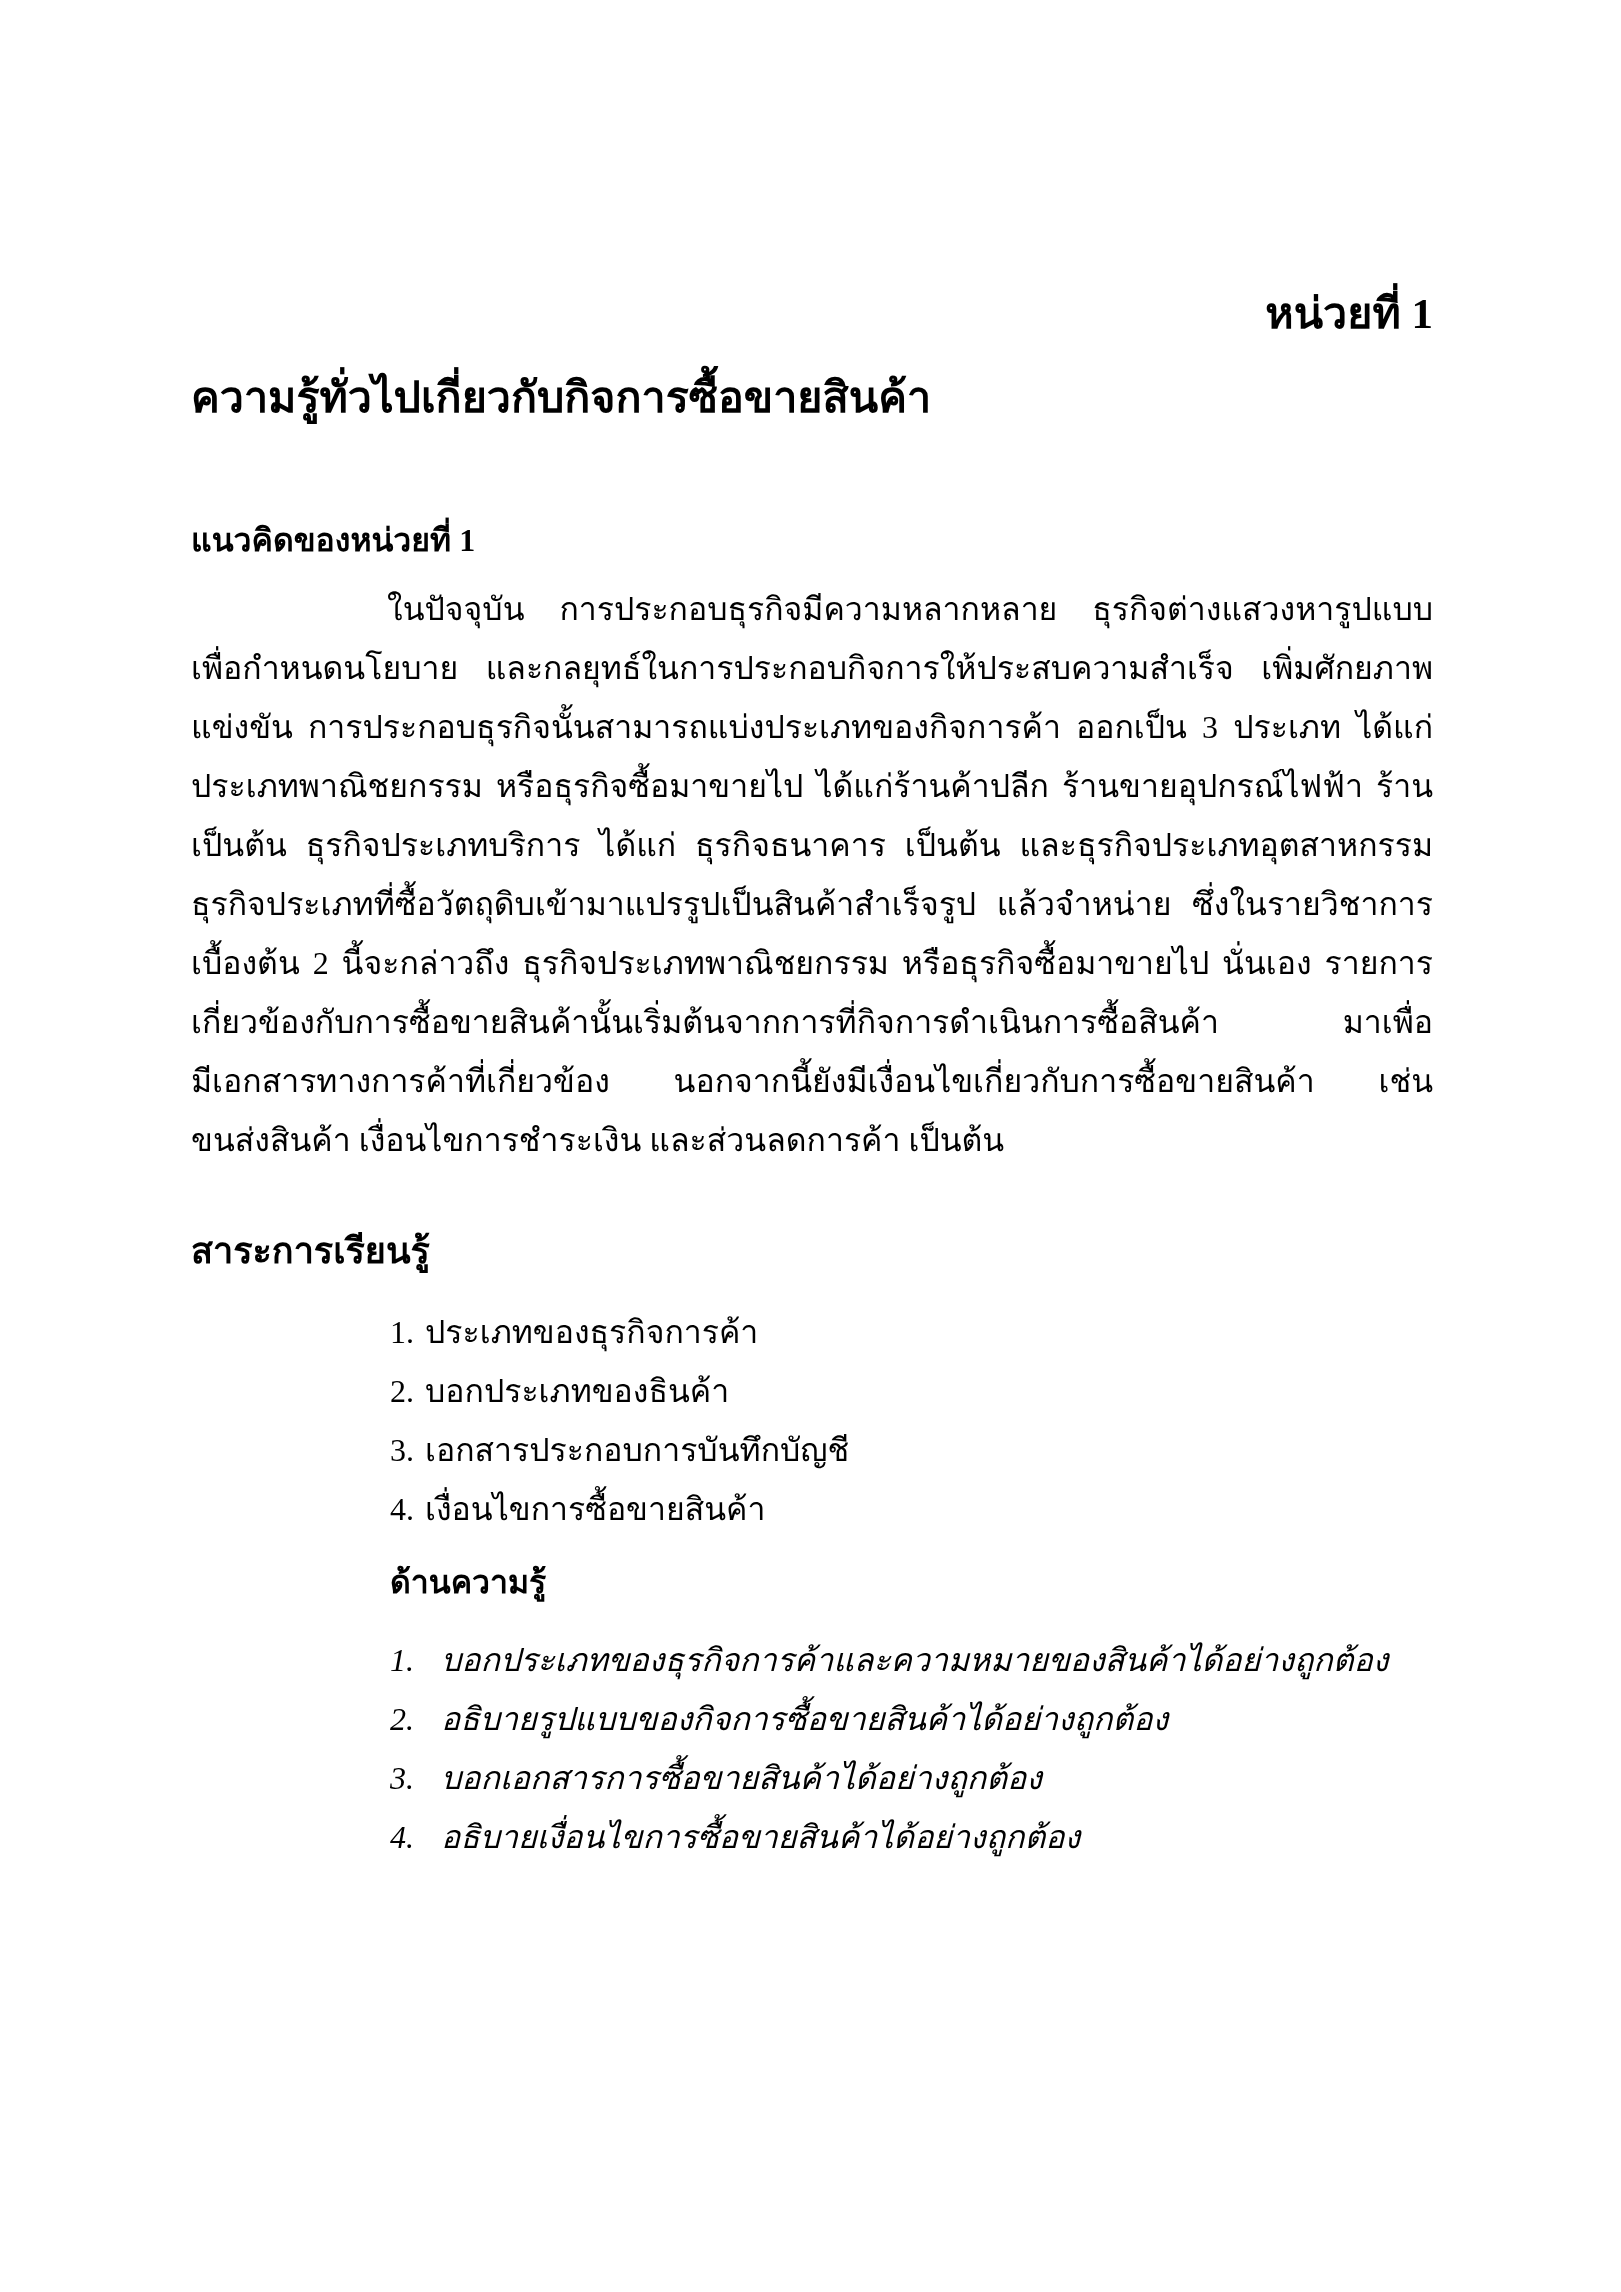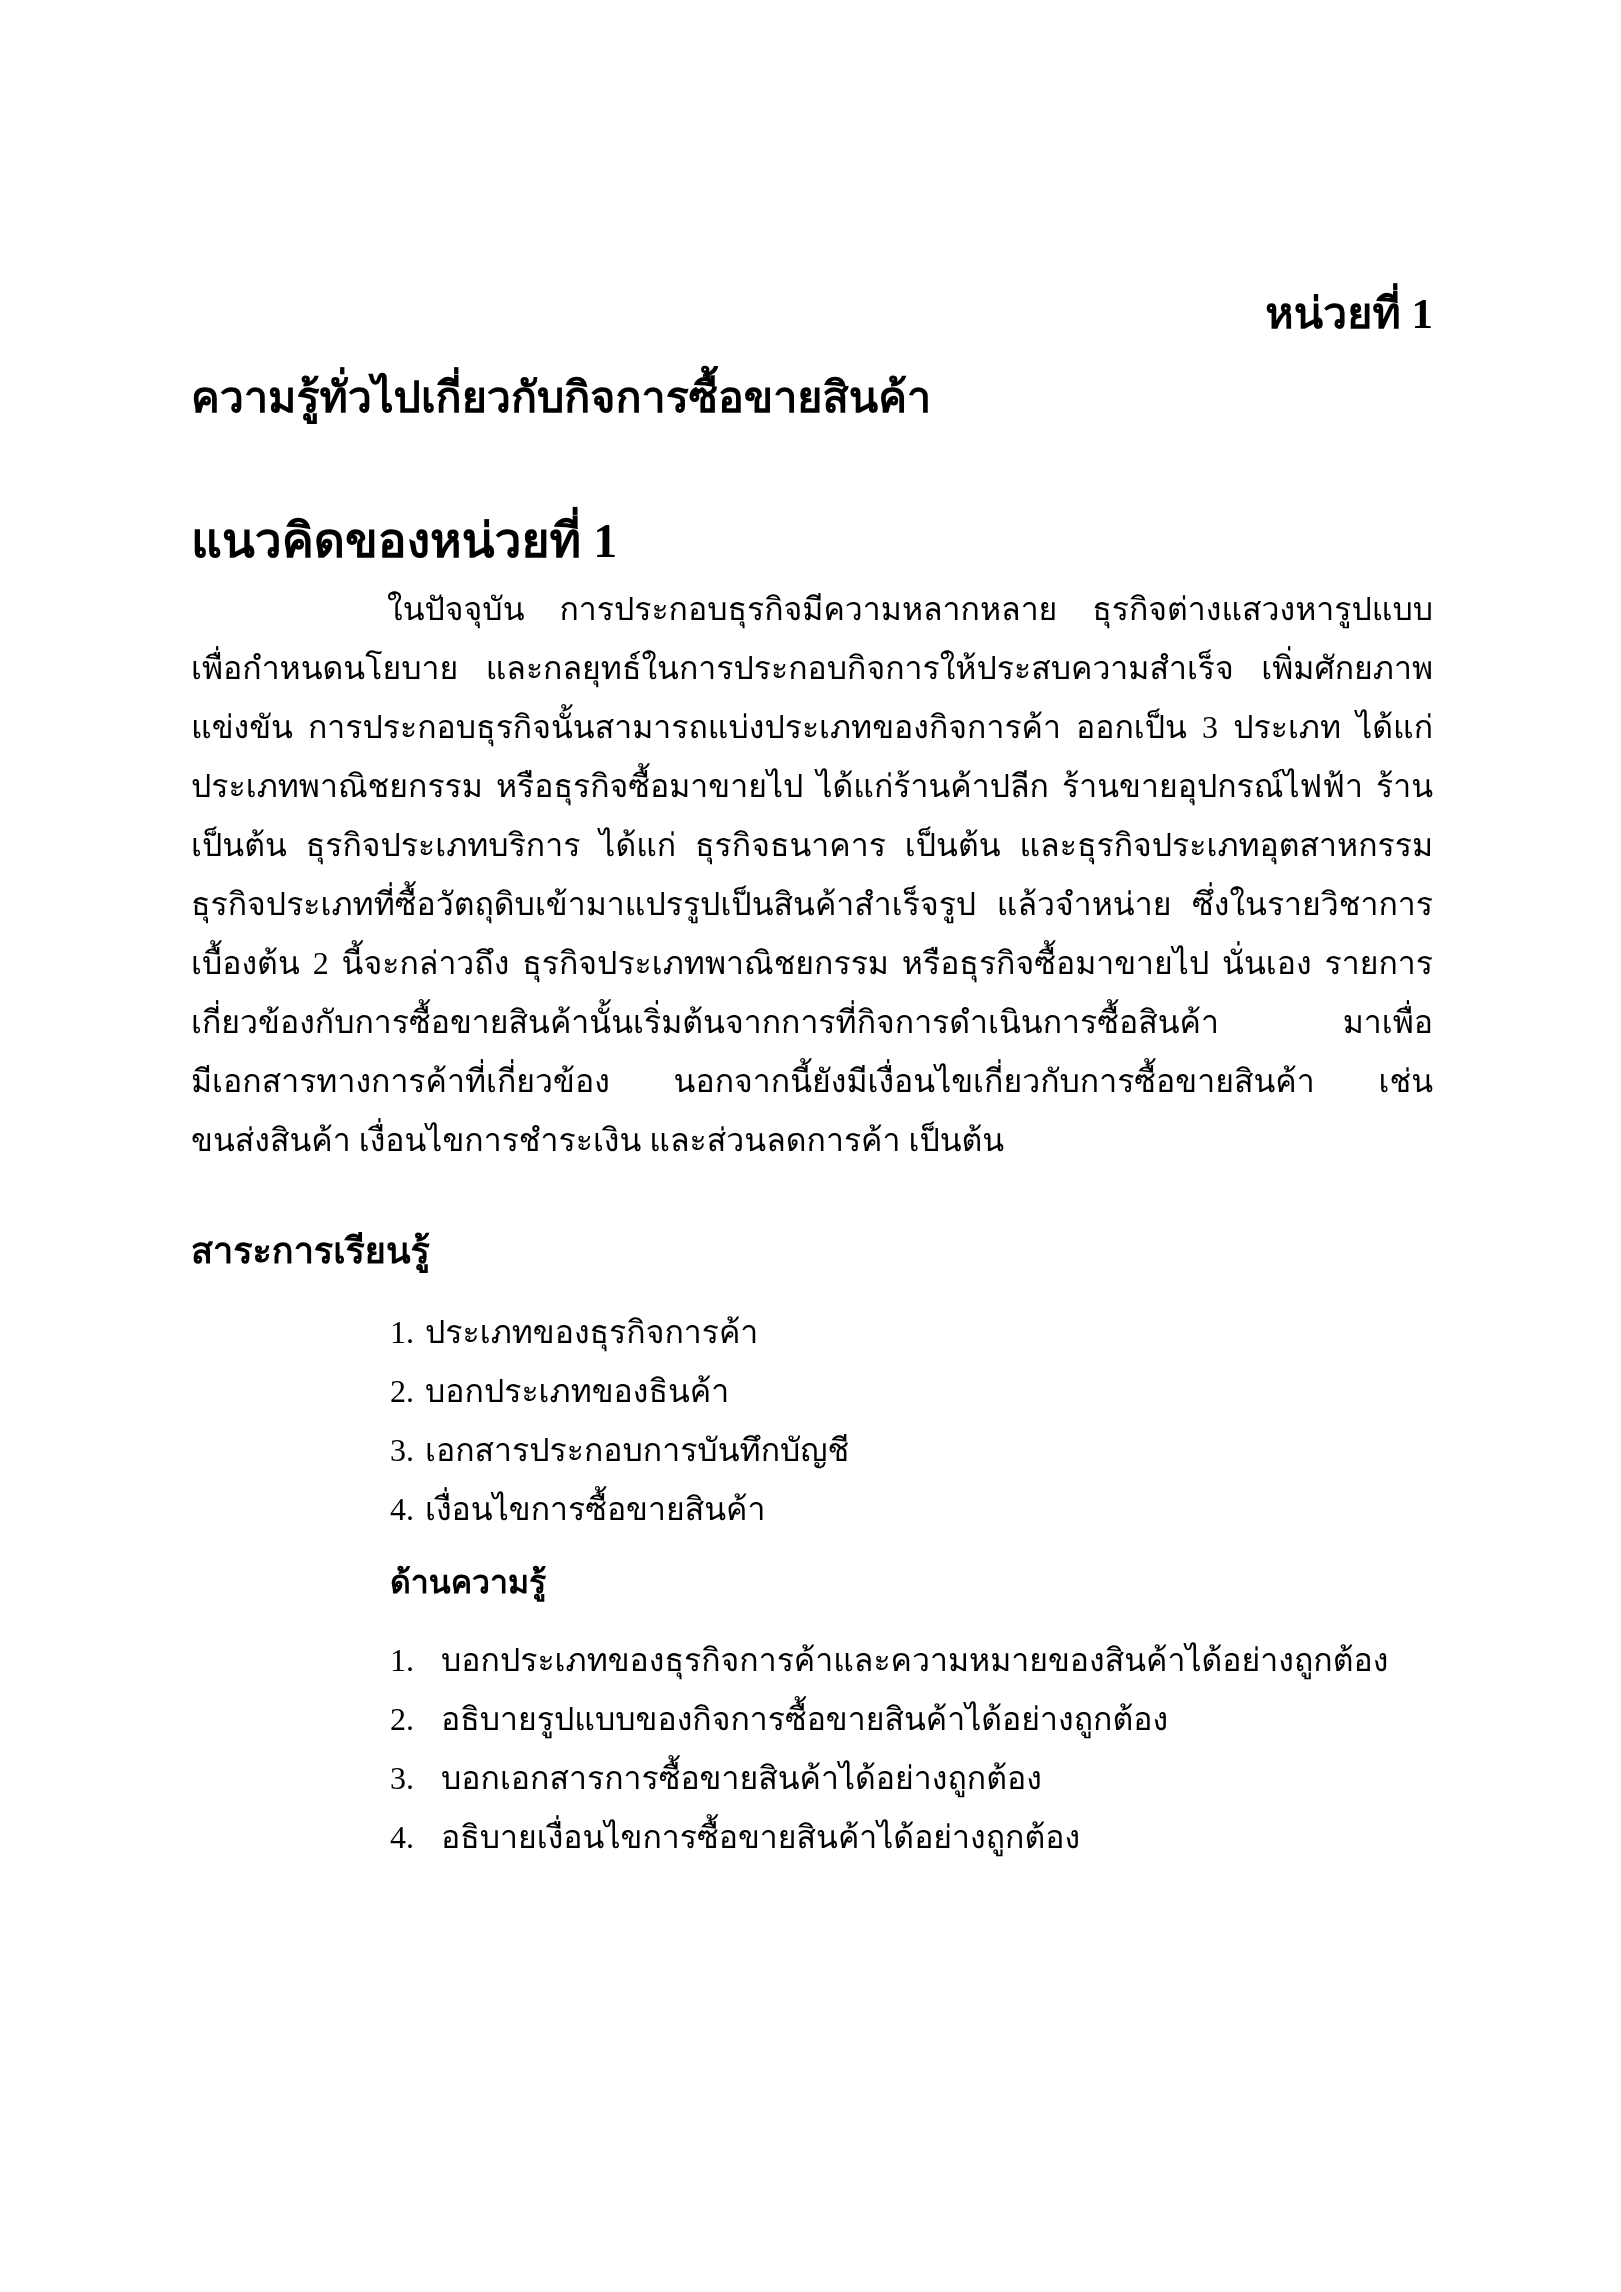--- a/index.html
+++ b/index.html
@@ -30,21 +30,21 @@
     font-weight: bold;
     line-height: 1.1;
   }
   .unit-subtitle {
     font-size: 43px;
     font-weight: bold;
     line-height: 1.1;
     margin-top: 37px;
   }
   .section-heading {
-    font-size: 48px;
+    font-size: 32px;
     font-weight: bold;
     line-height: 45px;
     margin-top: 96px;
   }
   .paragraph {
     margin-top: 17.6px;
   }
   .para-line {
     font-size: 32px;
     line-height: 59px;
@@ -90,20 +90,21 @@
   }
   .objectives-subheading {
     font-size: 32px;
     font-weight: bold;
     line-height: 43px;
     margin-top: 21.6px;
     padding-left: 199px;
   }
   .objectives-list {
     margin-top: 27.4px;
+    font-style: italic;
   }
 </style>
 </head>
 <body>
 
 <div class="page">
   <div class="content">
 
     <div class="unit-title">หน่วยที่ 1</div>
 

